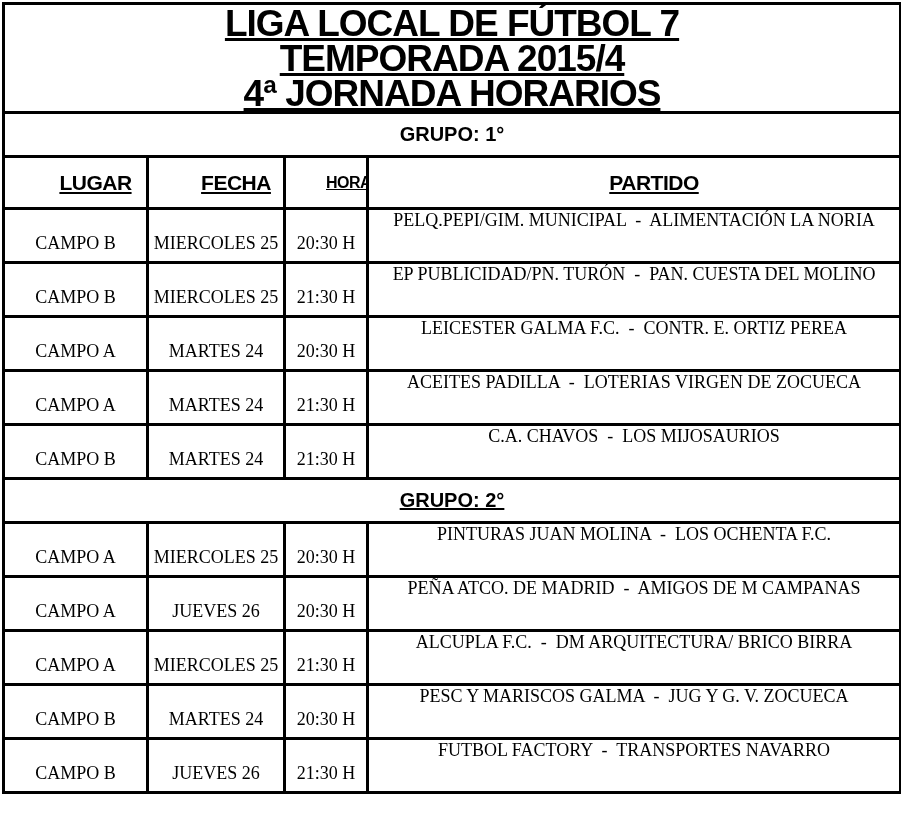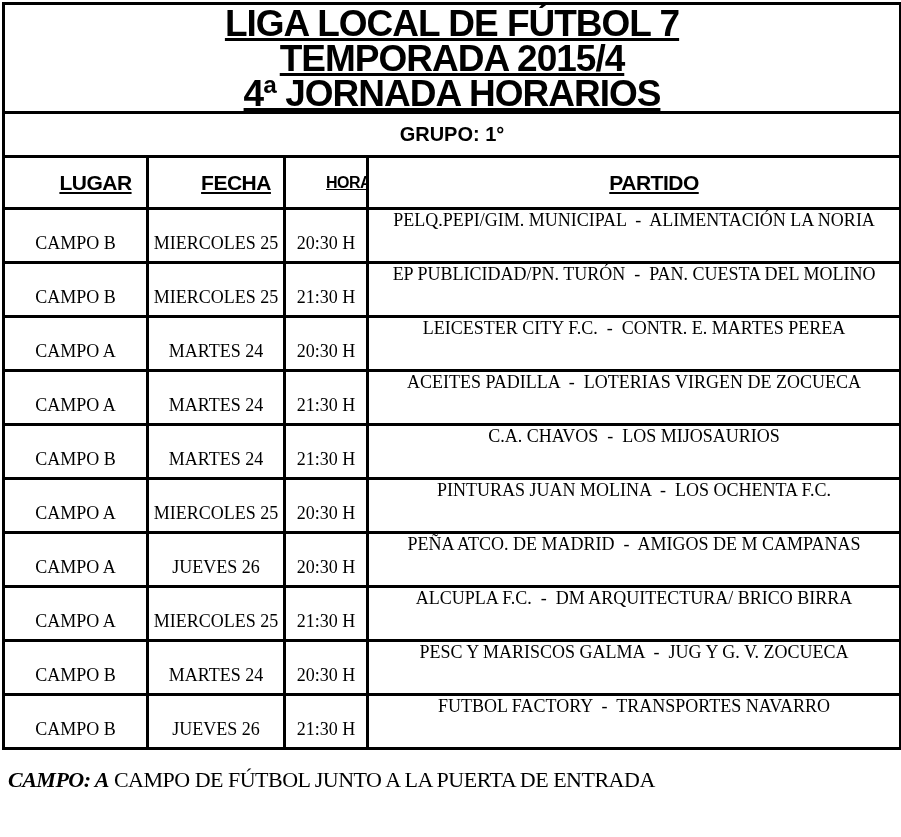--- a/index.html
+++ b/index.html
@@ -153,35 +153,40 @@
     <tr class="match-row">
       <td class="cell-left"><span>CAMPO B</span></td>
       <td class="cell-left"><span>MIERCOLES 25</span></td>
       <td class="cell-left"><span>21:30 H</span></td>
       <td class="cell-partido"><span>EP PUBLICIDAD/PN. TURÓN  -  PAN. CUESTA DEL MOLINO</span></td>
     </tr>
     <tr class="match-row">
       <td class="cell-left"><span>CAMPO A</span></td>
       <td class="cell-left"><span>MARTES 24</span></td>
       <td class="cell-left"><span>20:30 H</span></td>
-      <td class="cell-partido"><span>LEICESTER CITY F.C.  -  CONTR. E. MARTES PEREA</span></td>
+      <td class="cell-partido"><span>LEICESTER GALMA F.C.  -  CONTR. E. ORTIZ PEREA</span></td>
     </tr>
     <tr class="match-row">
       <td class="cell-left"><span>CAMPO A</span></td>
       <td class="cell-left"><span>MARTES 24</span></td>
       <td class="cell-left"><span>21:30 H</span></td>
       <td class="cell-partido"><span>ACEITES PADILLA  -  LOTERIAS VIRGEN DE ZOCUECA</span></td>
     </tr>
     <tr class="match-row">
       <td class="cell-left"><span>CAMPO B</span></td>
       <td class="cell-left"><span>MARTES 24</span></td>
       <td class="cell-left"><span>21:30 H</span></td>
       <td class="cell-partido"><span>C.A. CHAVOS  -  LOS MIJOSAURIOS</span></td>
     </tr>
 
+    <tr>
+      <td class="group-cell underlined" colspan="4">
+        <span>GRUPO: 2°</span>
+      </td>
+    </tr>
 
     <tr class="match-row">
       <td class="cell-left"><span>CAMPO A</span></td>
       <td class="cell-left"><span>MIERCOLES 25</span></td>
       <td class="cell-left"><span>20:30 H</span></td>
       <td class="cell-partido"><span>PINTURAS JUAN MOLINA  -  LOS OCHENTA F.C.</span></td>
     </tr>
     <tr class="match-row">
       <td class="cell-left"><span>CAMPO A</span></td>
       <td class="cell-left"><span>JUEVES 26</span></td>
@@ -202,18 +207,14 @@
     </tr>
     <tr class="match-row">
       <td class="cell-left"><span>CAMPO B</span></td>
       <td class="cell-left"><span>JUEVES 26</span></td>
       <td class="cell-left"><span>21:30 H</span></td>
       <td class="cell-partido"><span>FUTBOL FACTORY  -  TRANSPORTES NAVARRO</span></td>
     </tr>
   </tbody>
     </table>
 
-  <div class="footer-notes">
-    <div><span class="lead">CAMPO: A</span><span class="rest"> CAMPO DE FÚTBOL JUNTO A LA PUERTA DE ENTRADA</span></div>
-
-  </div>
 
 </div>
 
 </body></html>

